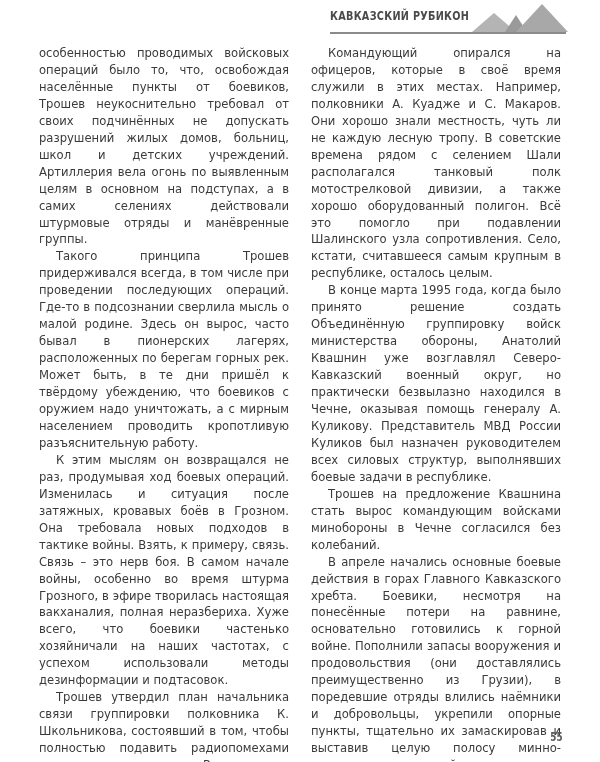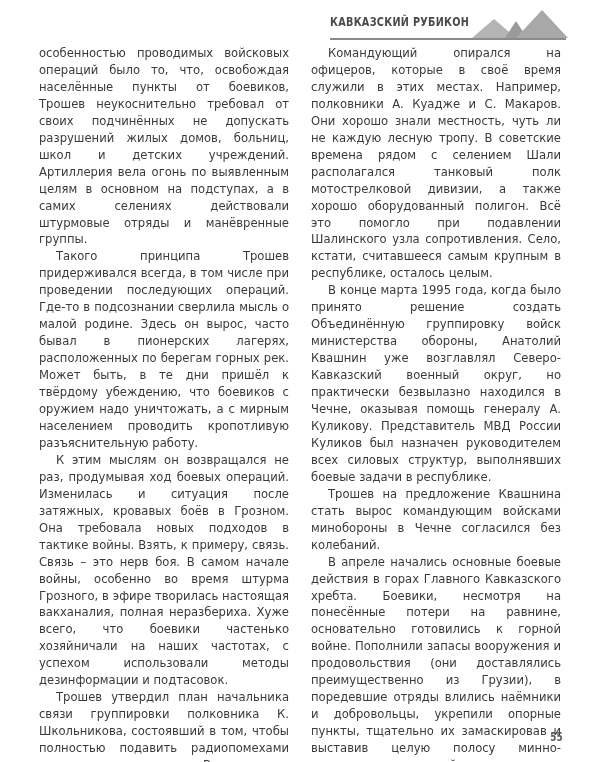--- a/index.html
+++ b/index.html
@@ -21,21 +21,21 @@
     position: relative;
     width: 600px;
     height: 762px;
     background: #ffffff;
   }
 
   
   .running-head {
     position: absolute;
     left: 330px;
-    top: 12px;
+    top: 6px;
     width: 236px;
     height: 32px;
   }
   .running-head-title {
     position: absolute;
     left: 0;
     top: 2px;
     font-family: "DejaVu Sans Condensed", "Liberation Sans Narrow", "Liberation Sans", sans-serif;
     font-size: 12.5px;
     font-weight: 700;

